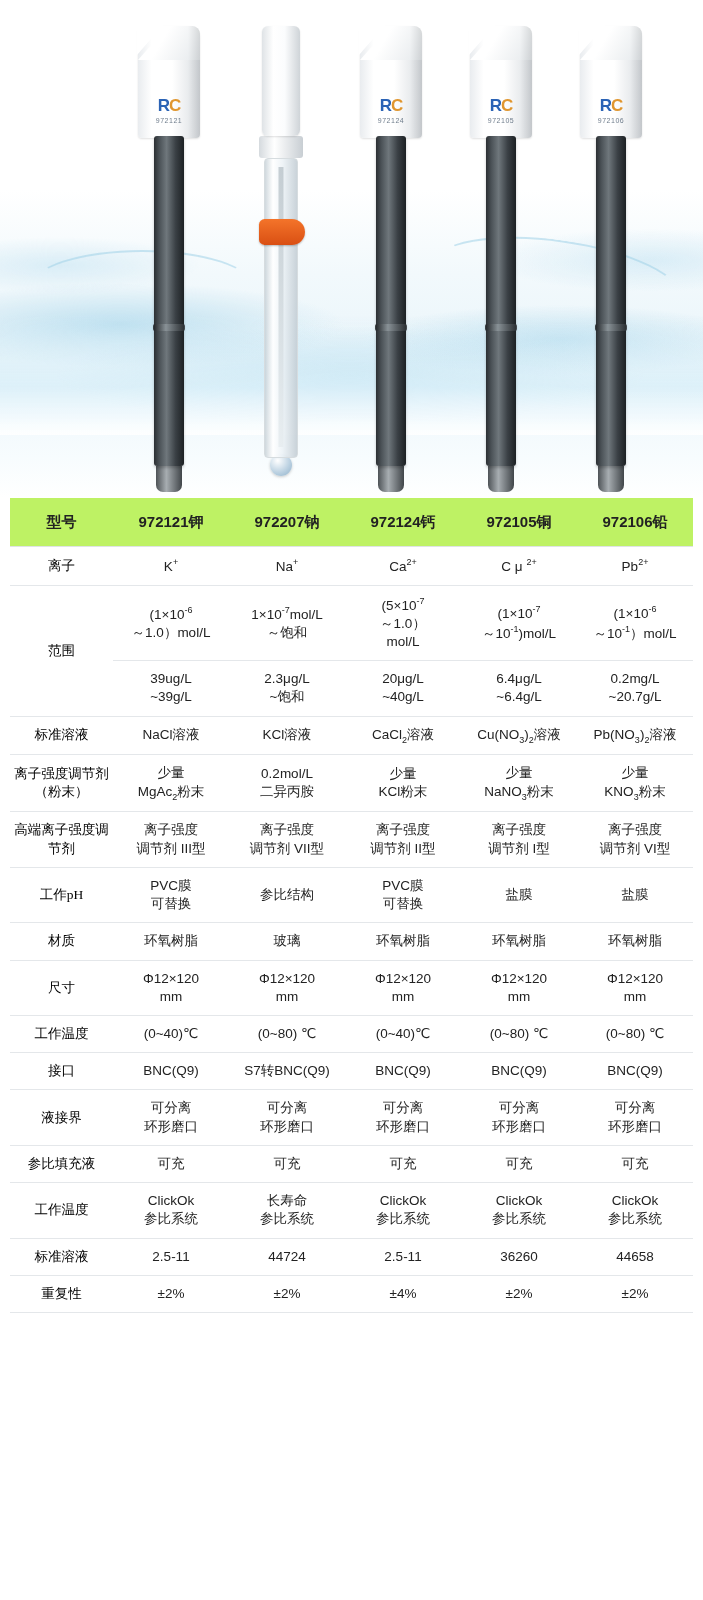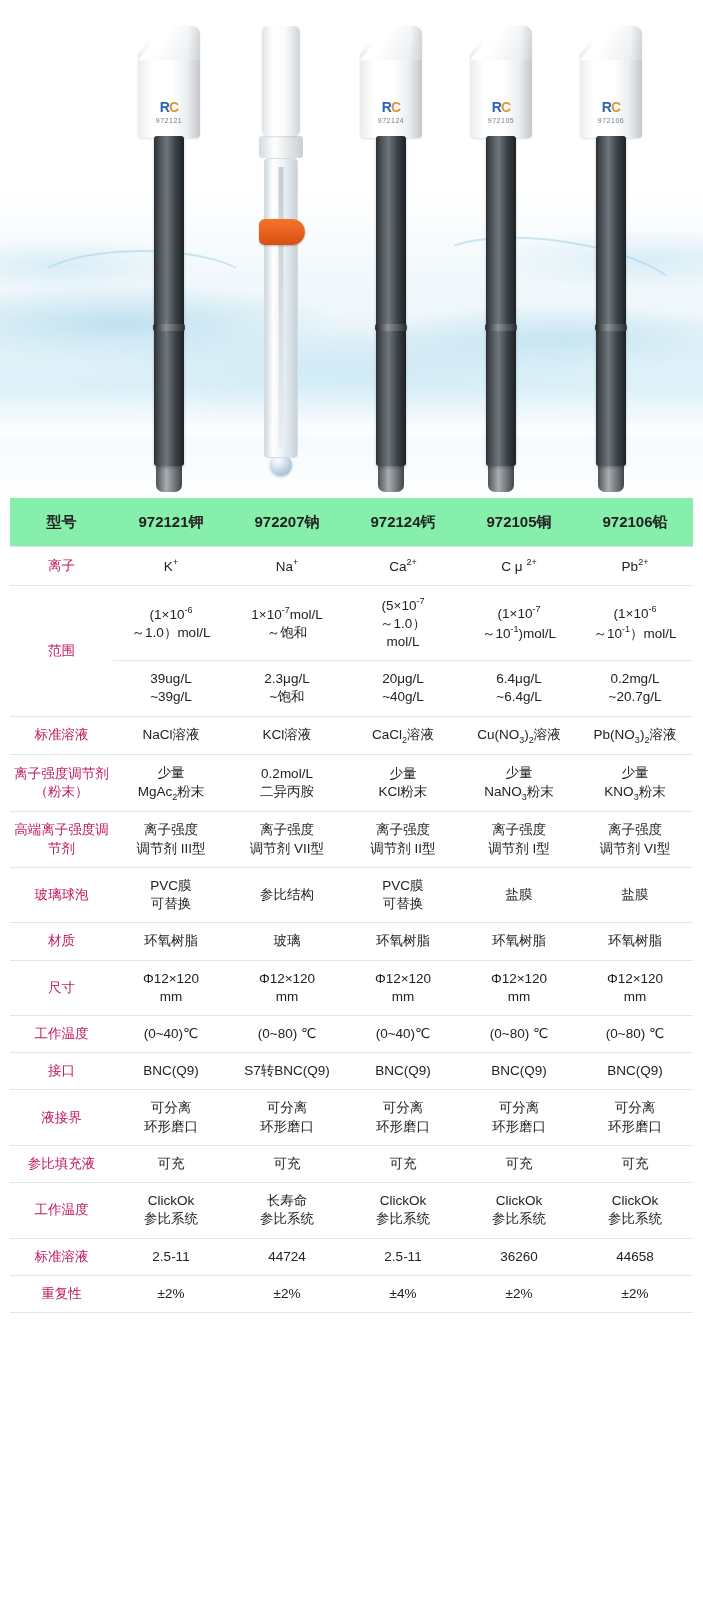--- a/index.html
+++ b/index.html
@@ -104,21 +104,21 @@
   }
   .logo {
     position: absolute;
     left: 50%;
     transform: translateX(-50%);
     bottom: 14px;
     text-align: center;
     line-height: 1;
   }
   .logo-mark {
-    font-size: 14px;
+    font-size: 17px;
     font-weight: 700;
     color: #2b63b5;
     letter-spacing: -1px;
   }
   .logo-mark .r { color: #2b63b5; }
   .logo-mark .c { color: #e0962f; }
   .logo-code {
     margin-top: 3px;
     font-size: 7px;
     color: #6f7d8c;
@@ -226,29 +226,29 @@
   table.spec th, table.spec td {
     text-align: center;
     vertical-align: middle;
     padding: 9px 4px;
     border-bottom: 1px solid #e4e7ea;
     line-height: 1.35;
     color: #222;
     word-break: break-word;
   }
   table.spec thead th {
-    background: #86efac;
+    background: #bef264;
     font-weight: 700;
     font-size: 15px;
     padding: 14px 4px;
     border-bottom: 1px solid #dfe3e6;
   }
   table.spec thead th.head-label { font-size: 15px; }
   table.spec td.rowlabel {
-    color: #be185d;
+    color: #000000;
     font-family: Liberation Serif, serif;
   }
   sup, sub { font-size: 9px; }
 </style>
 </head>
 <body>
 
 <div id="page">
 
   <div class="hero">
@@ -393,21 +393,21 @@
           </tr>
           <tr>
             <td class="rowlabel">高端离子强度调节剂</td>
             <td>离子强度<br>调节剂 III型</td>
             <td>离子强度<br>调节剂 VII型</td>
             <td>离子强度<br>调节剂 II型</td>
             <td>离子强度<br>调节剂 I型</td>
             <td>离子强度<br>调节剂 VI型</td>
           </tr>
           <tr>
-            <td class="rowlabel">玻璃球泡</td>
+            <td class="rowlabel">工作pH</td>
             <td>PVC膜<br>可替换</td>
             <td>参比结构</td>
             <td>PVC膜<br>可替换</td>
             <td>盐膜</td>
             <td>盐膜</td>
           </tr>
           <tr>
             <td class="rowlabel">材质</td>
             <td>环氧树脂</td>
             <td>玻璃</td>

